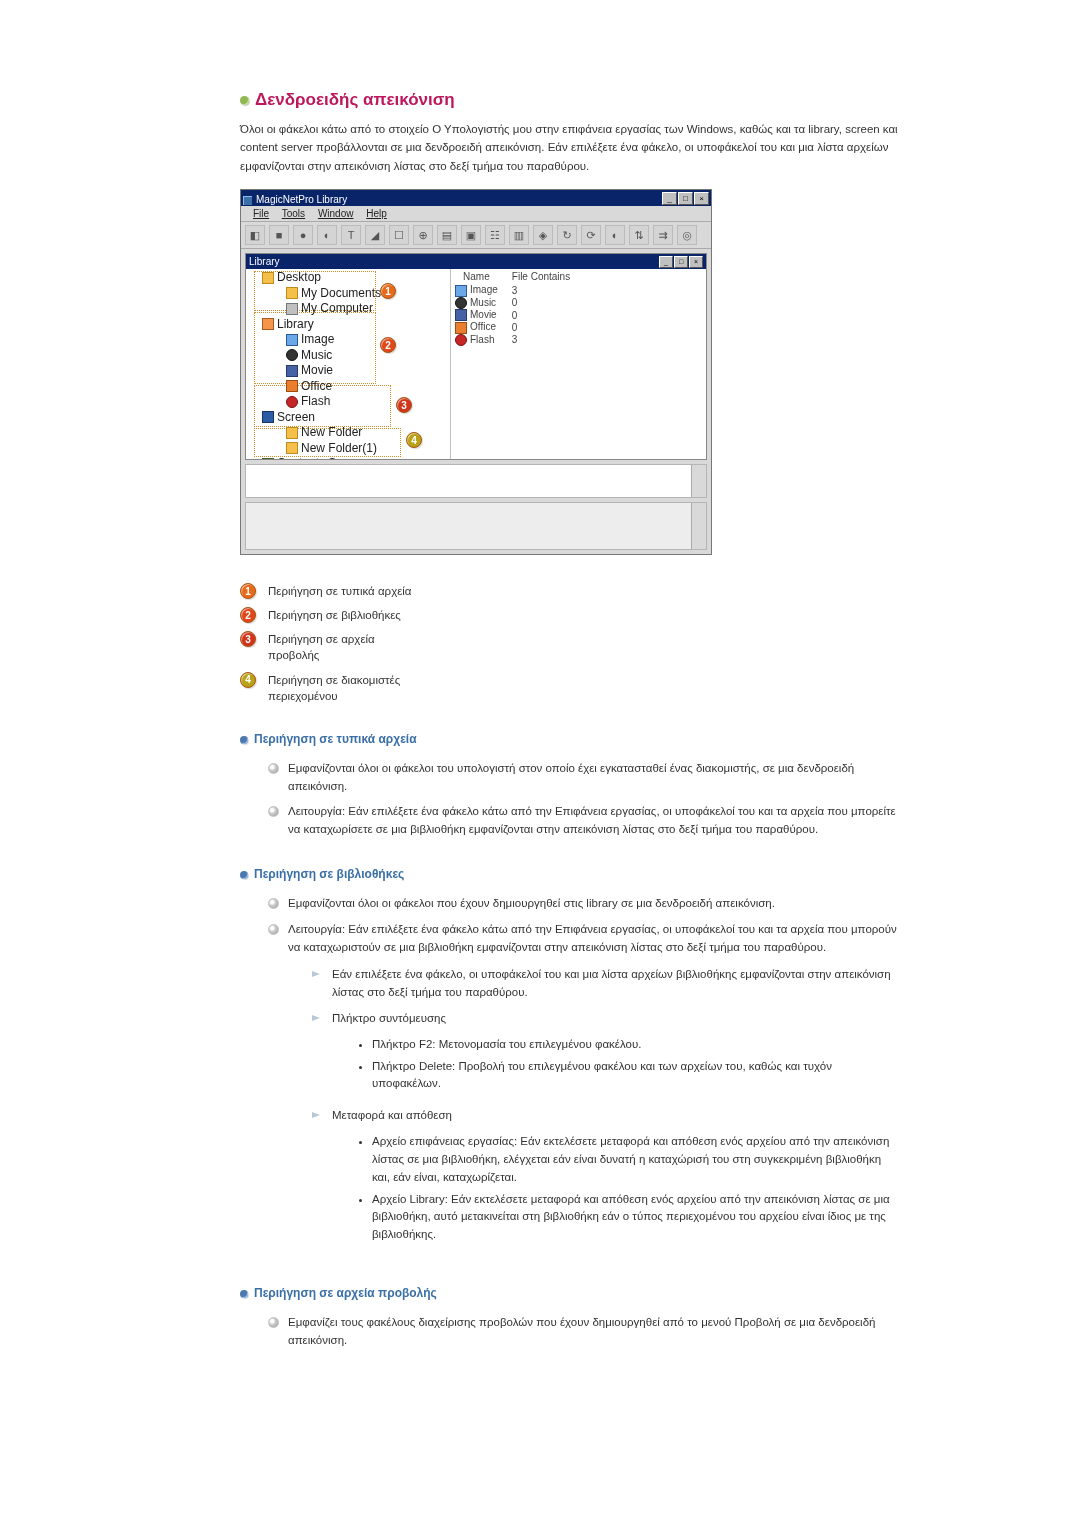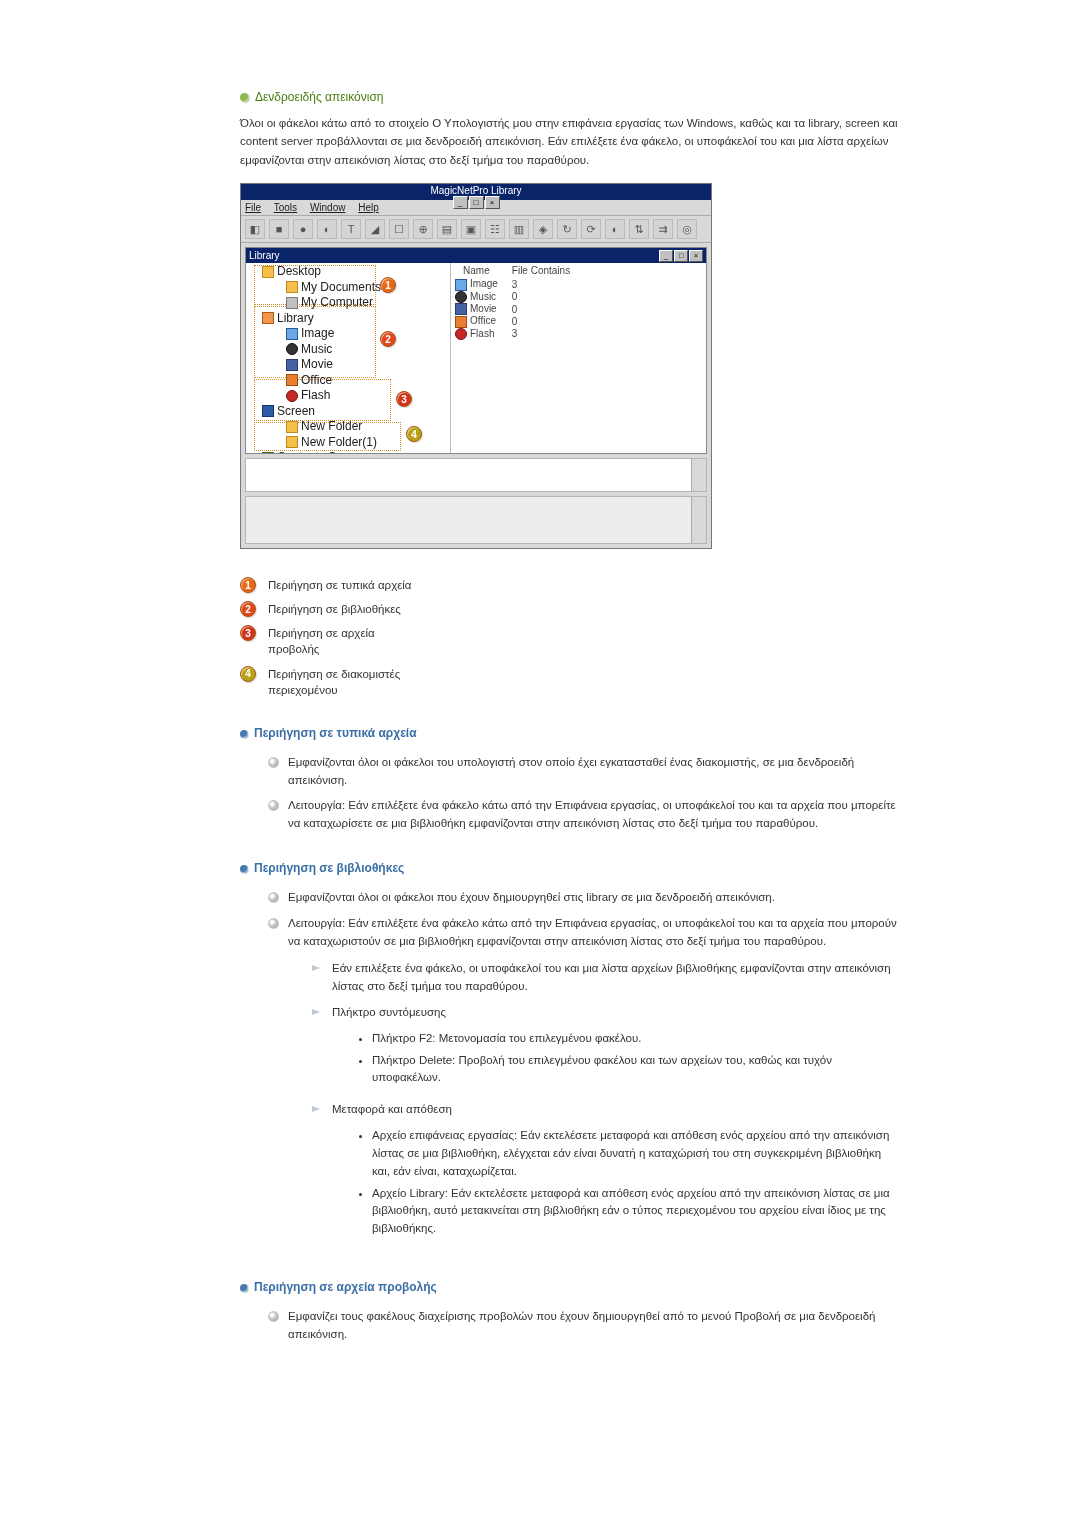--- a/index.html
+++ b/index.html
@@ -10,23 +10,23 @@
     font-size: 12px;
     color: #333;
   }
   .page {
     width: 800px;
     margin: 0 auto;
     padding: 80px 40px 60px 100px;
     box-sizing: border-box;
   }
   .h-section {
-    color: #4d7c0f;
-    font-weight: normal;
-    font-size: 12px;
+    color: #be185d;
+    font-weight: bold;
+    font-size: 17px;
     margin: 10px 0 10px 0;
   }
   .h-section::before {
     content: "";
     display: inline-block;
     width: 9px;
     height: 9px;
     border-radius: 50%;
     background: #8fb84e;
     margin-right: 6px;
@@ -63,25 +63,24 @@
     width: 470px;
     margin: 6px 0 24px 0;
     font-family: Tahoma, Arial, sans-serif;
     font-size: 10px;
     color: #222;
   }
   .titlebar {
     background: #0a246a;
     color: #fff;
     display: flex;
-    align-items: center;
+    align-items: flex-end;
     padding: 1px 2px;
     font-size: 10px;
     height: 14px;
-    flex-direction: column;
   }
   .titlebar .tico {
     width: 9px;
     height: 9px;
     background: #3a6fa7;
     margin-right: 4px;
     box-shadow: inset 1px 1px 0 #8cb9ee;
   }
   .titlebar .ttxt { flex: 1; }
   .winbtns { display: flex; gap: 1px; }
@@ -94,21 +93,21 @@
     border-bottom-color: #555;
     display: flex;
     align-items: center;
     justify-content: center;
     font-size: 8px;
     line-height: 1;
     color: #000;
   }
   .menubar {
     background: #d9d9d9;
-    padding: 2px 4px;
+    padding: 2px 12px;
     border-bottom: 1px solid #aaa;
     font-size: 10px;
   }
   .menubar span { margin-right: 10px; }
   .toolbar {
     display: flex;
     gap: 4px;
     padding: 3px 4px;
     border-bottom: 1px solid #aaa;
     background: #d9d9d9;

